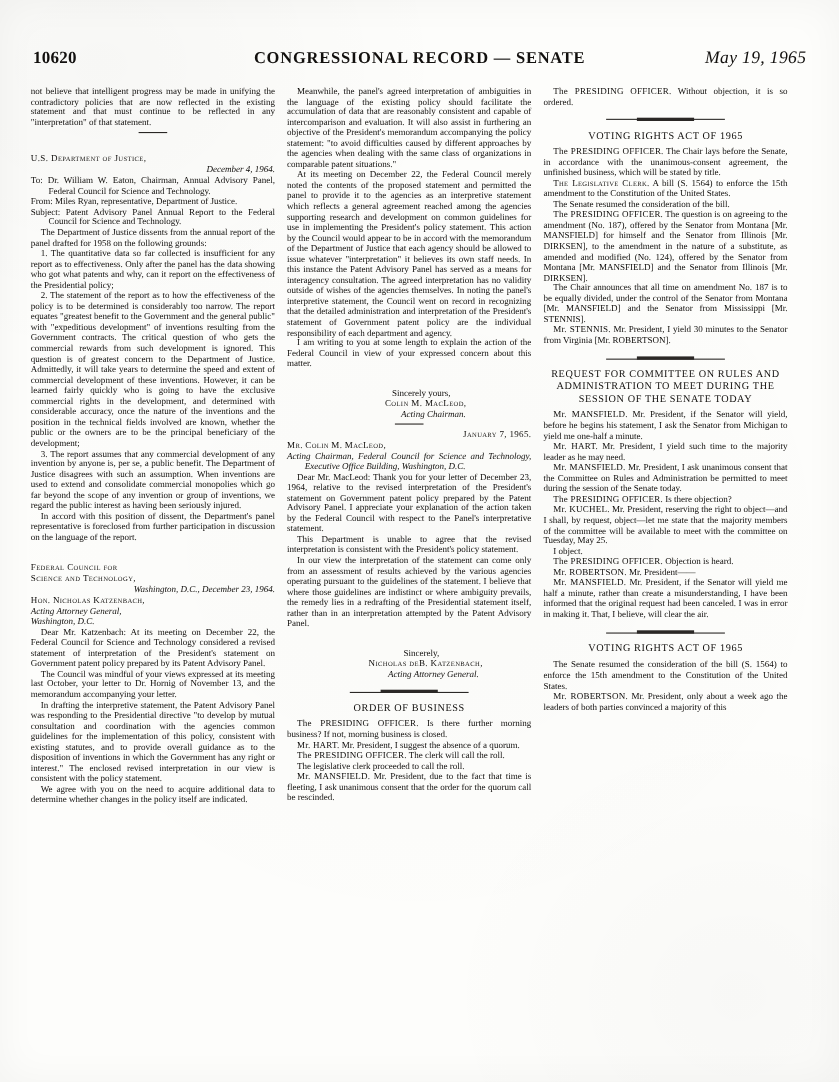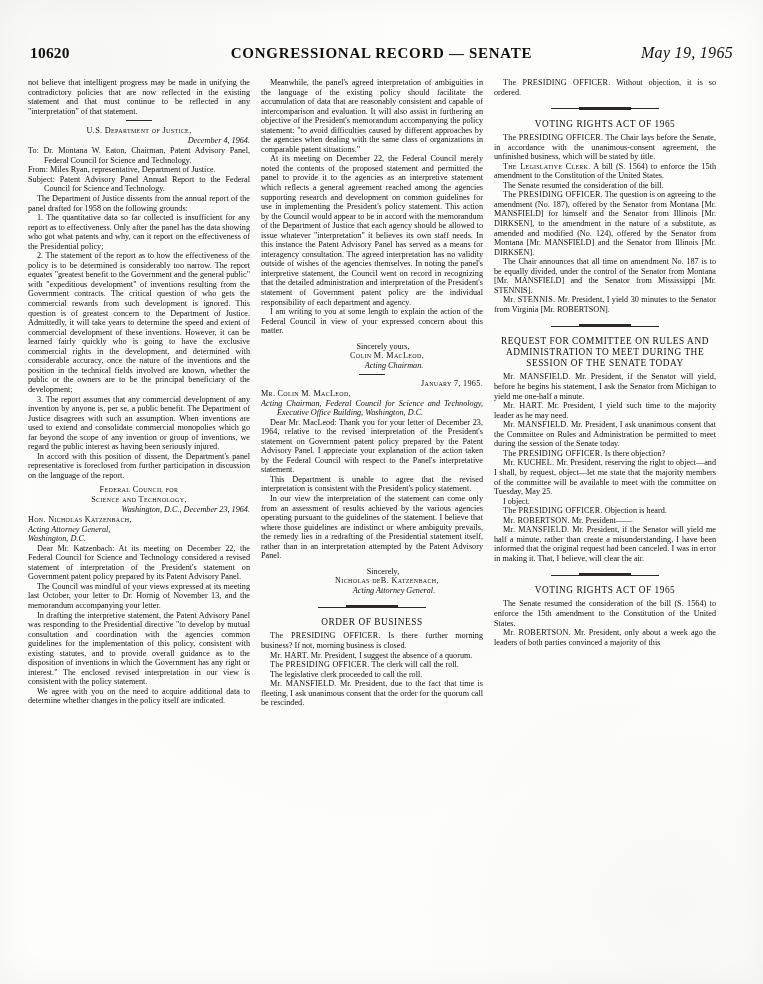--- a/index.html
+++ b/index.html
@@ -102,24 +102,23 @@
     padding-left: 16px;
     text-indent: -16px;
   }
   
   .num {
     text-indent: 9px;
   }
 
   
   .letterhead {
-    text-align: center;
     font-variant: small-caps;
     letter-spacing: 0.35px;
-    margin-top: 5px;
+    margin-top: 18px;
   }
   .letterhead .l2 { display: block; }
   .dateline {
     text-align: right;
     font-style: italic;
     margin-bottom: 1px;
   }
   .dateline-caps {
     text-align: right;
     font-variant: small-caps;
@@ -127,21 +126,21 @@
   }
   .addr-caps {
     font-variant: small-caps;
     letter-spacing: 0.3px;
   }
   .addr-ital {
     font-style: italic;
   }
   .sig-close {
     text-align: center;
-    margin-top: 6px;
+    margin-top: 17px;
     padding-left: 22px;
   }
   .sig-name {
     text-align: center;
     font-variant: small-caps;
     letter-spacing: 0.35px;
     padding-left: 30px;
   }
   .sig-title {
     text-align: center;
@@ -214,21 +213,21 @@
     <div class="col">
 
       <p class="noind">not believe that intelligent progress may be made in unifying the contradictory policies that are now reflected in the existing statement and that must continue to be reflected in any "interpretation" of that statement.</p>
 
       <div class="rule-short"></div>
       <div class="letterhead">
         <span>U.S. Department of Justice,</span>
       </div>
       <p class="dateline">December 4, 1964.</p>
 
-      <p class="hang">To: Dr. Montana W. Eaton, Chairman, Patent Advisory Panel, Federal Council for Science and Technology.</p>
+      <p class="hang">To: Dr. William W. Eaton, Chairman, Annual Advisory Panel, Federal Council for Science and Technology.</p>
       <p class="hang">From: Miles Ryan, representative, Department of Justice.</p>
       <p class="hang">Subject: Patent Advisory Panel Annual Report to the Federal Council for Science and Technology.</p>
 
       <p class="ind">The Department of Justice dissents from the annual report of the panel drafted for 1958 on the following grounds:</p>
       <p class="num">1. The quantitative data so far collected is insufficient for any report as to effectiveness. Only after the panel has the data showing who got what patents and why, can it report on the effectiveness of the Presidential policy;</p>
       <p class="num">2. The statement of the report as to how the effectiveness of the policy is to be determined is considerably too narrow. The report equates "greatest benefit to the Government and the general public" with "expeditious development" of inventions resulting from the Government contracts. The critical question of who gets the commercial rewards from such development is ignored. This question is of greatest concern to the Department of Justice. Admittedly, it will take years to determine the speed and extent of commercial development of these inventions. However, it can be learned fairly quickly who is going to have the exclusive commercial rights in the development, and determined with considerable accuracy, once the nature of the inventions and the position in the technical fields involved are known, whether the public or the owners are to be the principal beneficiary of the development;</p>
       <p class="num">3. The report assumes that any commercial development of any invention by anyone is, per se, a public benefit. The Department of Justice disagrees with such an assumption. When inventions are used to extend and consolidate commercial monopolies which go far beyond the scope of any invention or group of inventions, we regard the public interest as having been seriously injured.</p>
       <p class="ind">In accord with this position of dissent, the Department's panel representative is foreclosed from further participation in discussion on the language of the report.</p>
 
       <div class="letterhead">

